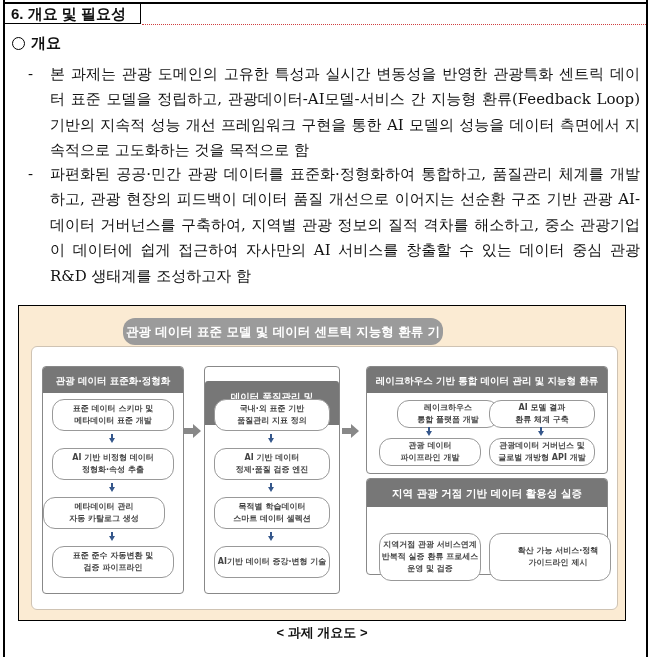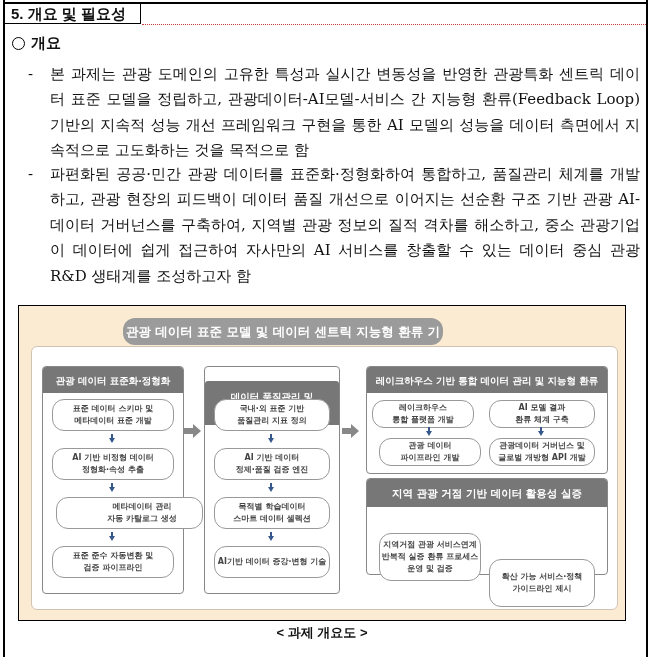--- a/index.html
+++ b/index.html
@@ -31,21 +31,21 @@
   .downarr{position:absolute;width:14px;height:16px;}
   .downarr .shaft{position:absolute;left:4px;top:0;width:6px;height:9px;background:#888;}
   .downarr .head{position:absolute;left:0;top:8px;width:0;height:0;border-left:7px solid transparent;border-right:7px solid transparent;border-top:8px solid #888;}
 </style>
 </head>
 <body>
 
 <div class="topline"></div>
 <div class="page"></div>
 
-<div class="section-head">5. 개요 및 필요성</div>
+<div class="section-head">6. 개요 및 필요성</div>
 <div class="section-tail"></div>
 
 <div class="sub-head">
   <span class="circ"></span><span>개요</span>
 </div>
 
 <div class="para p1">
   <span class="dash">-</span>
   <span class="txt">본 과제는 관광 도메인의 고유한 특성과 실시간 변동성을 반영한 관광특화 센트릭 데이터 표준 모델을 정립하고, 관광데이터-AI모델-서비스 간 지능형 환류(Feedback Loop) 기반의 지속적 성능 개선 프레임워크 구현을 통한 AI 모델의 성능을 데이터 측면에서 지속적으로 고도화하는 것을 목적으로 함</span>
 </div>
@@ -61,21 +61,21 @@
 
 <div class="col" style="left:42px;top:366px;width:140px;height:226px;">
   <div class="col-head" style="height:26px;">관광 데이터 표준화·정형화</div>
 </div>
 <div class="box" style="left:52px;top:399px;width:120px;height:30px;">표준 데이터 스키마 및
 메타데이터 표준 개발</div>
 <div class="darr" style="left:109px;top:438px;"></div>
 <div class="box" style="left:52px;top:448px;width:120px;height:30px;">AI 기반 비정형 데이터
 정형화·속성 추출</div>
 <div class="darr" style="left:109px;top:487px;"></div>
-<div class="box" style="left:56px;top:497px;width:120px;height:30px;padding-left:25px;">메타데이터 관리
+<div class="box" style="left:43px;top:497px;width:120px;height:30px;">메타데이터 관리
 자동 카탈로그 생성</div>
 <div class="darr" style="left:109px;top:536px;"></div>
 <div class="box" style="left:52px;top:546px;width:120px;height:30px;">표준 준수 자동변환 및
 검증 파이프라인</div>
 
 <div class="bigarr" style="left:184px;top:426px;">
     <div class="shaft"></div>
     <div class="head"></div>
   </div>
 
@@ -95,21 +95,21 @@
 <div class="box" style="left:214px;top:546px;width:114px;height:30px;">AI기반 데이터 증강·변형 기술</div>
 
 <div class="bigarr" style="left:342px;top:426px;">
     <div class="shaft"></div>
     <div class="head"></div>
   </div>
 
 <div class="col" style="left:366px;top:366px;width:240px;height:106px;">
   <div class="col-head" style="height:26px;">레이크하우스 기반 통합 데이터 관리 및 지능형 환류</div>
 </div>
-<div class="box" style="left:372px;top:400px;width:100px;height:26px;">레이크하우스
+<div class="box" style="left:397px;top:400px;width:100px;height:26px;">레이크하우스
 통합 플랫폼 개발</div>
 <div class="box" style="left:489px;top:400px;width:104px;height:26px;">AI 모델 결과
 환류 체계 구축</div>
 <div class="darr" style="left:426px;top:431px;"></div>
 <div class="darr" style="left:538px;top:431px;"></div>
 <div class="box" style="left:379px;top:438px;width:100px;height:26px;">관광 데이터
 파이프라인 개발</div>
 <div class="box" style="left:489px;top:438px;width:104px;height:26px;">관광데이터 거버넌스 및
 글로벌 개방형 API 개발</div>
 
@@ -117,16 +117,16 @@
     <div class="shaft"></div>
     <div class="head"></div>
   </div>
 
 <div class="col" style="left:366px;top:478px;width:240px;height:95px;">
   <div class="col-head" style="height:28px;font-size:10.5px;">지역 관광 거점 기반 데이터 활용성 실증</div>
 </div>
 <div class="box" style="left:379px;top:533px;width:100px;height:46px;">지역거점 관광 서비스연계
 반복적 실증 환류 프로세스
 운영 및 검증</div>
-<div class="box" style="left:489px;top:559px;width:104px;height:46px;">확산 가능 서비스·정책
+<div class="box" style="left:489px;top:533px;width:104px;height:46px;padding-left:16px;">확산 가능 서비스·정책
 가이드라인 제시</div>
 
 <div class="caption">&lt; 과제 개요도 &gt;</div>
 
 </body></html>

